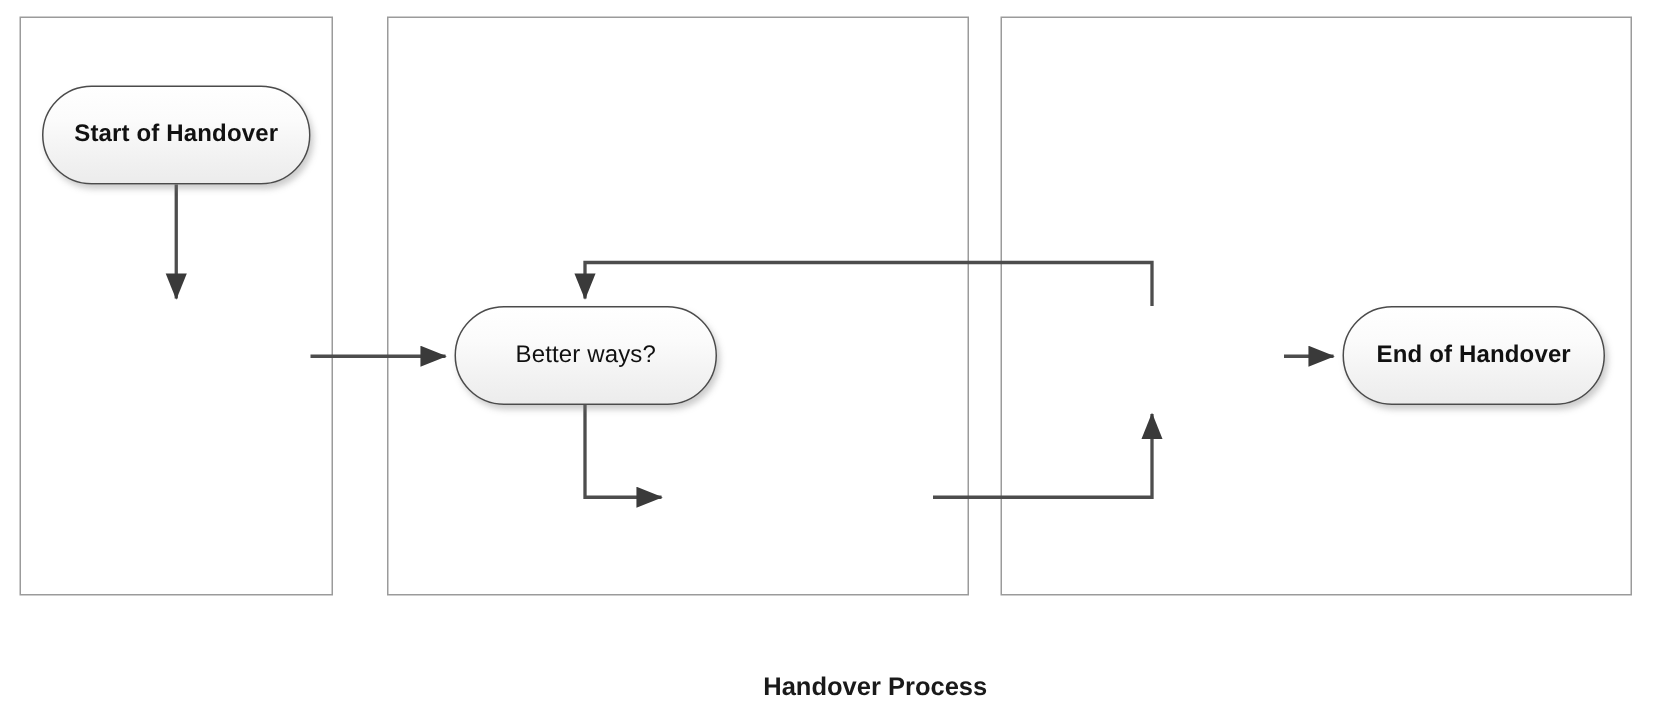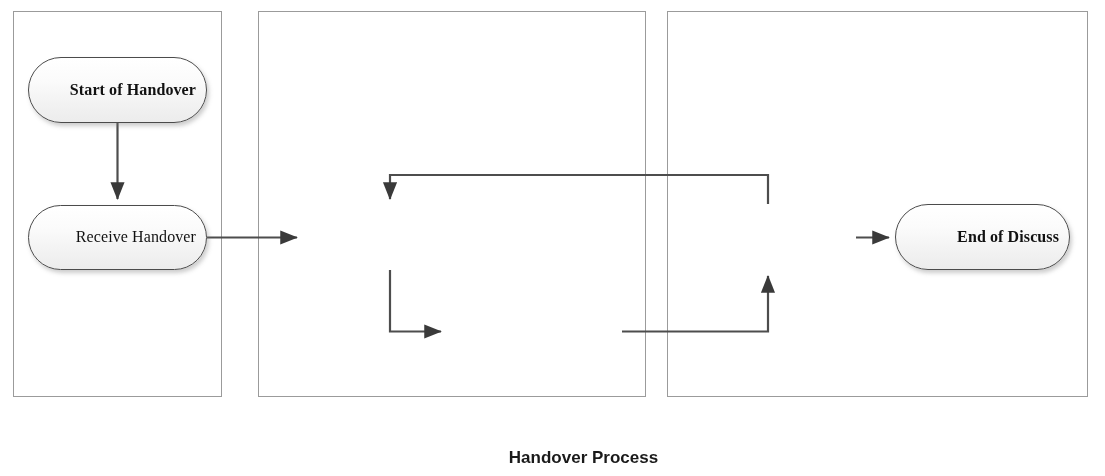--- a/index.html
+++ b/index.html
@@ -27,28 +27,27 @@
   
   .node {
     position: absolute;
     box-sizing: border-box;
     border: 1px solid #4b4b4b;
     border-radius: 34px;
     background: linear-gradient(180deg, #ffffff 0%, #fbfbfb 35%, #f2f2f2 72%, #ececec 100%);
     box-shadow: 2px 3px 4px rgba(120,120,120,0.38);
     display: flex;
     align-items: center;
-    justify-content: flex-end;
+    justify-content: center;
     text-align: center;
     color: #111111;
     font-size: 16px;
     line-height: 1.15;
     letter-spacing: 0.1px;
     padding: 0 10px;
-    font-family: Liberation Serif, serif;
   }
   .node.bold { font-weight: bold; }
 
   
   #wires {
     position: absolute;
     left: 0;
     top: 0;
     width: 1105px;
     height: 476px;
@@ -87,21 +86,21 @@
         <path d="M 390 270 L 390 331.5 L 441 331.5" fill="none" stroke="#4d4d4d" stroke-width="2.2" stroke-linejoin="miter" marker-end="url(#arrowhead)"></path>
         <path d="M 622 331.5 L 768 331.5 L 768 276" fill="none" stroke="#4d4d4d" stroke-width="2.2" stroke-linejoin="miter" marker-end="url(#arrowhead)"></path>
         <path d="M 768 204 L 768 175 L 390 175 L 390 199" fill="none" stroke="#4d4d4d" stroke-width="2.2" stroke-linejoin="miter" marker-end="url(#arrowhead)"></path>
         <path d="M 856 237.5 L 889 237.5" fill="none" stroke="#4d4d4d" stroke-width="2.2" stroke-linejoin="miter" marker-end="url(#arrowhead)"></path>
       </g>
   </svg>
 
   <div class="node bold" id="node-start-of-handover" style="left: 28px; top: 57px; width: 179px; height: 66px; border-radius: 33px; border-color: rgb(75, 75, 75); color: rgb(17, 17, 17);">
     <span>Start of Handover</span>
   </div>
-  <div class="node" id="node-receive-handover" style="left: 28px; top: 205px; width: 179px; height: 65px; border-radius: 32.5px; border-color: rgb(75, 75, 75); color: rgb(17, 17, 17);">
-    <span>Receive Handover</span>
+  <div class="node" id="node-better-ways" style="left: 303px; top: 204px; width: 175px; height: 66px; border-radius: 33px; border-color: rgb(75, 75, 75); color: rgb(17, 17, 17);">
+    <span>Better ways?</span>
   </div>
   <div class="node bold" id="node-end-of-project" style="left: 895px; top: 204px; width: 175px; height: 66px; border-radius: 33px; border-color: rgb(75, 75, 75); color: rgb(17, 17, 17);">
-    <span>End of Discuss</span>
+    <span>End of Handover</span>
   </div>
 
   <div id="caption" style="top: 448px; margin-left: 31px;">Handover Process</div>
 </div>
 
 </body></html>

